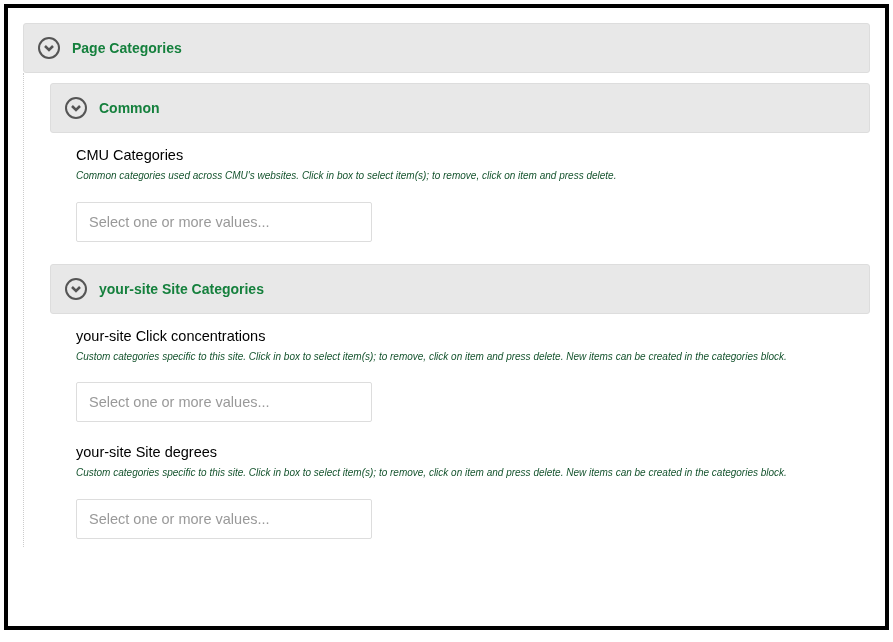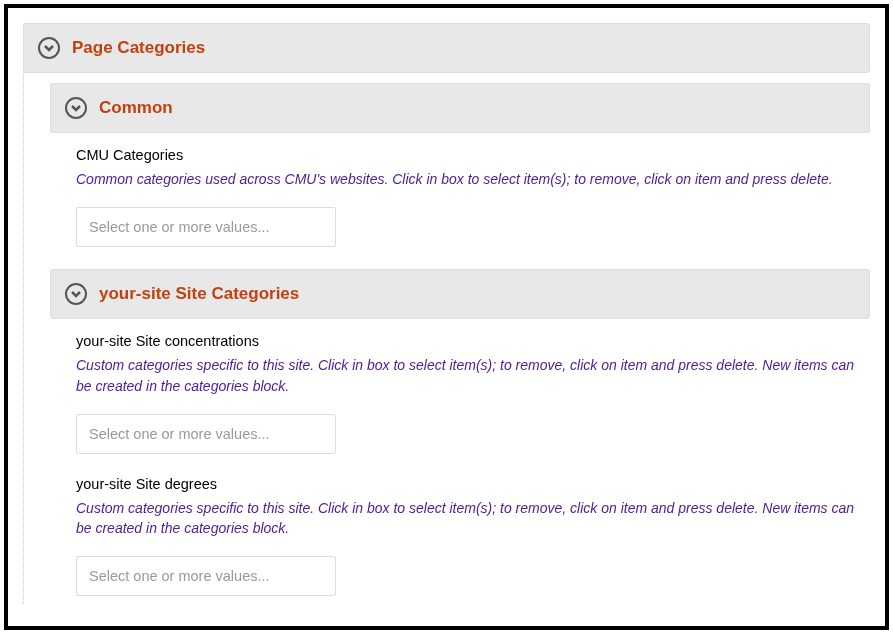--- a/index.html
+++ b/index.html
@@ -25,23 +25,23 @@
     .panel-header {
       background: #e8e8e8;
       border: 1px solid #ddd;
       border-radius: 3px;
       padding: 13px 14px;
       display: flex;
       align-items: center;
       gap: 12px;
     }
     .panel-header .title {
-      font-size: 17px;
+      font-size: 14px;
       font-weight: 600;
-      color: #c2410c;
+      color: #15803d;
     }
     .chevron-btn {
       width: 22px;
       height: 22px;
       min-width: 22px;
       border: 2px solid #555;
       border-radius: 50%;
       display: flex;
       align-items: center;
       justify-content: center;
@@ -65,33 +65,33 @@
     }
     .field-block {
       padding: 14px 4px 8px 26px;
     }
     .field-label {
       font-size: 14.5px;
       color: #000000;
       margin-bottom: 6px;
     }
     .field-help {
-      font-size: 14px;
+      font-size: 10px;
       font-style: italic;
-      color: #4c1d95;
+      color: #14532d;
       line-height: 1.45;
       margin-bottom: 18px;
     }
     .multi-select {
       border: 1px solid #ddd;
       border-radius: 2px;
       padding: 11px 12px;
       color: #999;
       font-size: 14.5px;
-      width: 260px;
+      width: 296px;
       cursor: text;
       background: #fff;
     }
   </style>
 </head>
 <body>
 
 <div class="frame">
 
   <div class="panel">
@@ -126,21 +126,21 @@
         <div class="panel-header">
           <span class="chevron-btn">
             <svg viewBox="0 0 12 12">
                 <polyline points="2,4 6,8 10,4"></polyline>
               </svg>
           </span>
           <span class="title">your-site Site Categories</span>
         </div>
 
         <div class="field-block">
-          <div class="field-label">your-site Site concentrations</div>
+          <div class="field-label">your-site Click concentrations</div>
           <div class="field-help">Custom categories specific to this site. Click in box to select item(s); to remove, click on item and press delete. New items can be created in the categories block.</div>
           <div class="multi-select">Select one or more values...</div>
         </div>
 
         <div class="field-block">
           <div class="field-label">your-site Site degrees</div>
           <div class="field-help">Custom categories specific to this site. Click in box to select item(s); to remove, click on item and press delete. New items can be created in the categories block.</div>
           <div class="multi-select">Select one or more values...</div>
         </div>
       </div>

